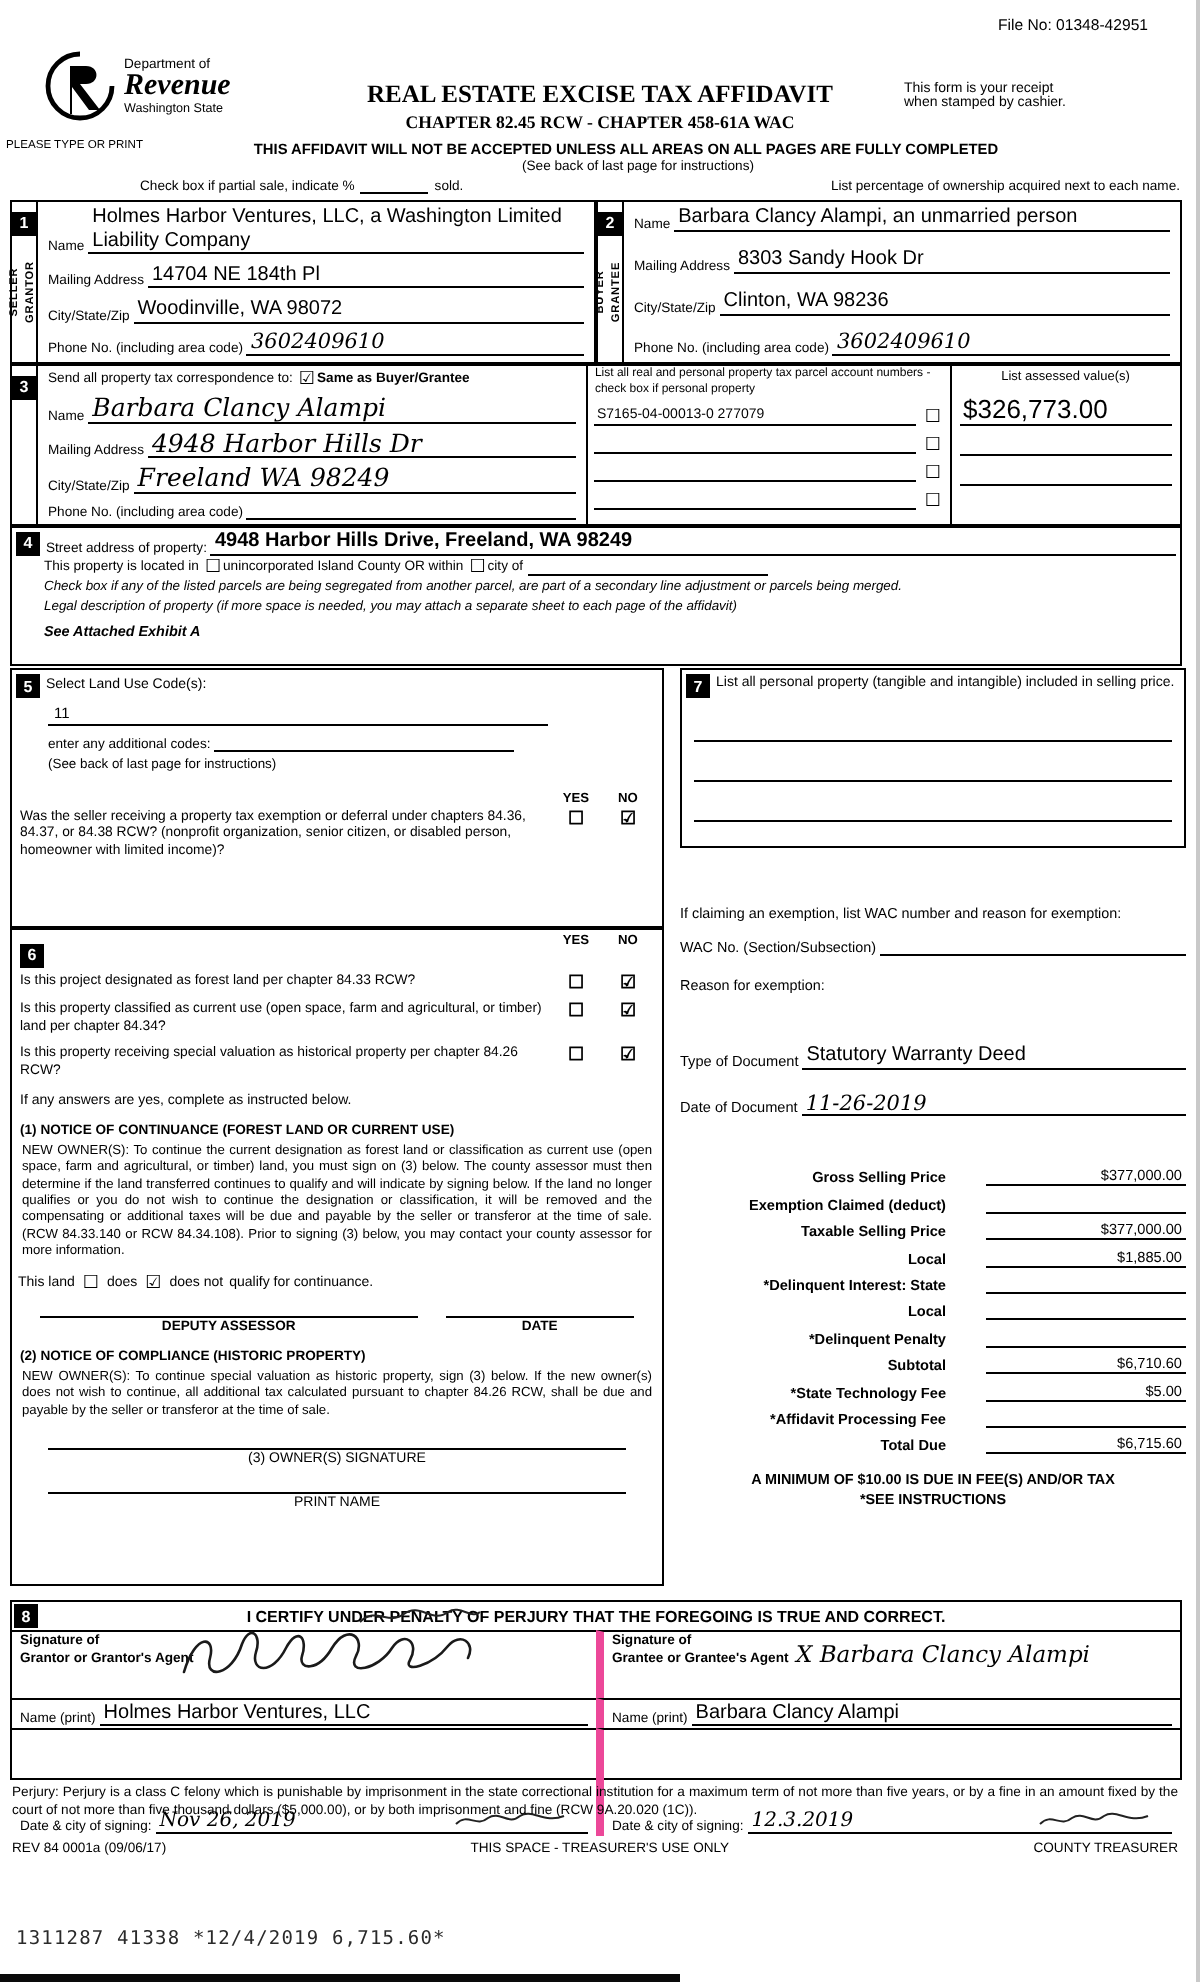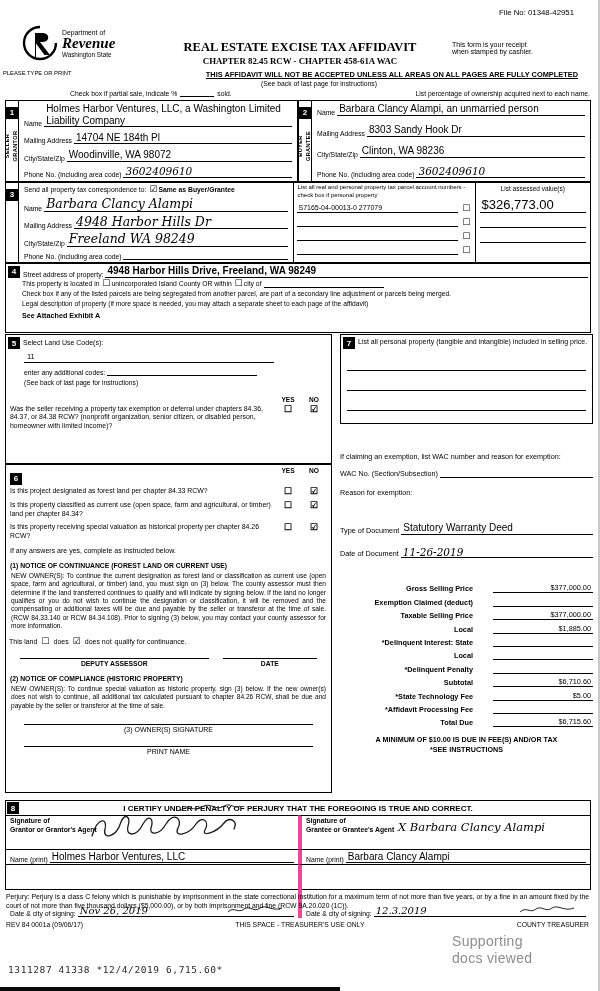--- a/index.html
+++ b/index.html
@@ -38,40 +38,40 @@
   #fileno { top:8px; right:24px; font-size:7.8px; }
   #logoblk { top:25px; left:22px; display:flex; gap:4px; align-items:center; }
   #logodept { font-size:6.8px; }
   #logoname { font-family:"Liberation Serif", serif; font-style:italic; font-weight:bold; font-size:15px; line-height:1; }
   #logostate { font-size:6.3px; }
   #typeprint { top:70px; left:3px; font-size:5.8px; }
   #titleblk { top:40px; left:140px; width:320px; text-align:center; }
   #title { font-family:"Liberation Serif", serif; font-weight:bold; font-size:12.5px; }
   #subtitle { font-family:"Liberation Serif", serif; font-weight:bold; font-size:8.8px; margin-top:1px; }
   #receiptnote { top:41px; left:452px; width:125px; font-size:7px; }
-  #warn { top:70px; left:60px; right:20px; font-size:7.4px; font-weight:bold; text-align:right;text-decoration:underline; }
+  #warn { top:70px; left:60px; right:32px; font-size:7.4px; font-weight:bold; text-align:center; }
   #warnsub { top:80px; left:60px; right:20px; font-size:6.8px; text-align:center; }
   #partialrow { top:90px; left:70px; right:8px; display:flex; align-items:flex-end; gap:3px; font-size:6.8px; }
 
   #parties { top:100px; left:5px; right:7px; height:82px; display:flex; }
   .party { flex:1; display:flex; }
   .pbody { flex:1; display:flex; flex-direction:column; justify-content:space-between; padding:1px 2px 3px; }
   .hwph { font-size:10.5px; line-height:1; }
 
   #box3 { top:182px; left:5px; right:7px; height:81px; display:flex; }
   #b3main { width:47%; display:flex; flex-direction:column; justify-content:space-between; padding:1px 2px 2px; }
   .hwlg { font-size:12.5px; line-height:1; }
   #b3parcels { width:31%; border-left:1px solid #000; padding:1px 3px; }
   .prow { display:flex; align-items:flex-end; gap:3px; margin-top:5px; }
   .pv { flex:1; font-size:7px; min-height:9px; padding:0 1px; }
   #b3assessed { flex:1; border-left:1px solid #000; padding:2px 4px; }
   .av { font-size:13px; min-height:11px; margin-top:4px; padding:0 2px; }
 
   #box4 { top:263px; left:5px; right:7px; height:70px; padding-bottom:2px; }
-  #box4 .pad { margin:2px 4px 0 16px; }
+  #box4 .pad { margin:2px 4px 0 16px;font-style:italic; }
 
   #box5 { top:334px; left:5px; width:327px; height:130px; }
   #lucode { margin:2px 8px 0 18px; width:250px; font-size:7.5px; padding:1px 3px; }
   #box6 { top:464px; left:5px; width:327px; height:329px; }
   .duorow { display:flex; margin:12px 14px 0; }
   .duolbl { display:flex; margin:1px 14px 0; }
   .sigline { margin:14px 18px 0; }
 
   #rightcol { top:334px; left:340px; width:253px; height:462px; }
   #box7 { position:absolute; top:0; left:0; right:0; height:90px; }
@@ -470,22 +470,18 @@
   </div>
 
   <div class="abs" id="perjury">Perjury: Perjury is a class C felony which is punishable by imprisonment in the state correctional institution for a maximum term of not more than five years, or by a fine in an amount fixed by the court of not more than five thousand dollars ($5,000.00), or by both imprisonment and fine (RCW 9A.20.020 (1C)).</div>
 
   <div class="abs" id="footrow">
     <span>REV 84 0001a (09/06/17)</span>
     <span>THIS SPACE - TREASURER'S USE ONLY</span>
     <span>COUNTY TREASURER</span>
   </div>
 
-  <div class="abs" id="stamp">
-    <div>Supporting</div>
-    <div>docs viewed</div>
-  </div>
 
   <div class="abs" id="receipt">1311287 41338 *12/4/2019 6,715.60*</div>
 
   <div class="abs" id="bottombar"></div>
 
 </div>
 
 </body></html>

